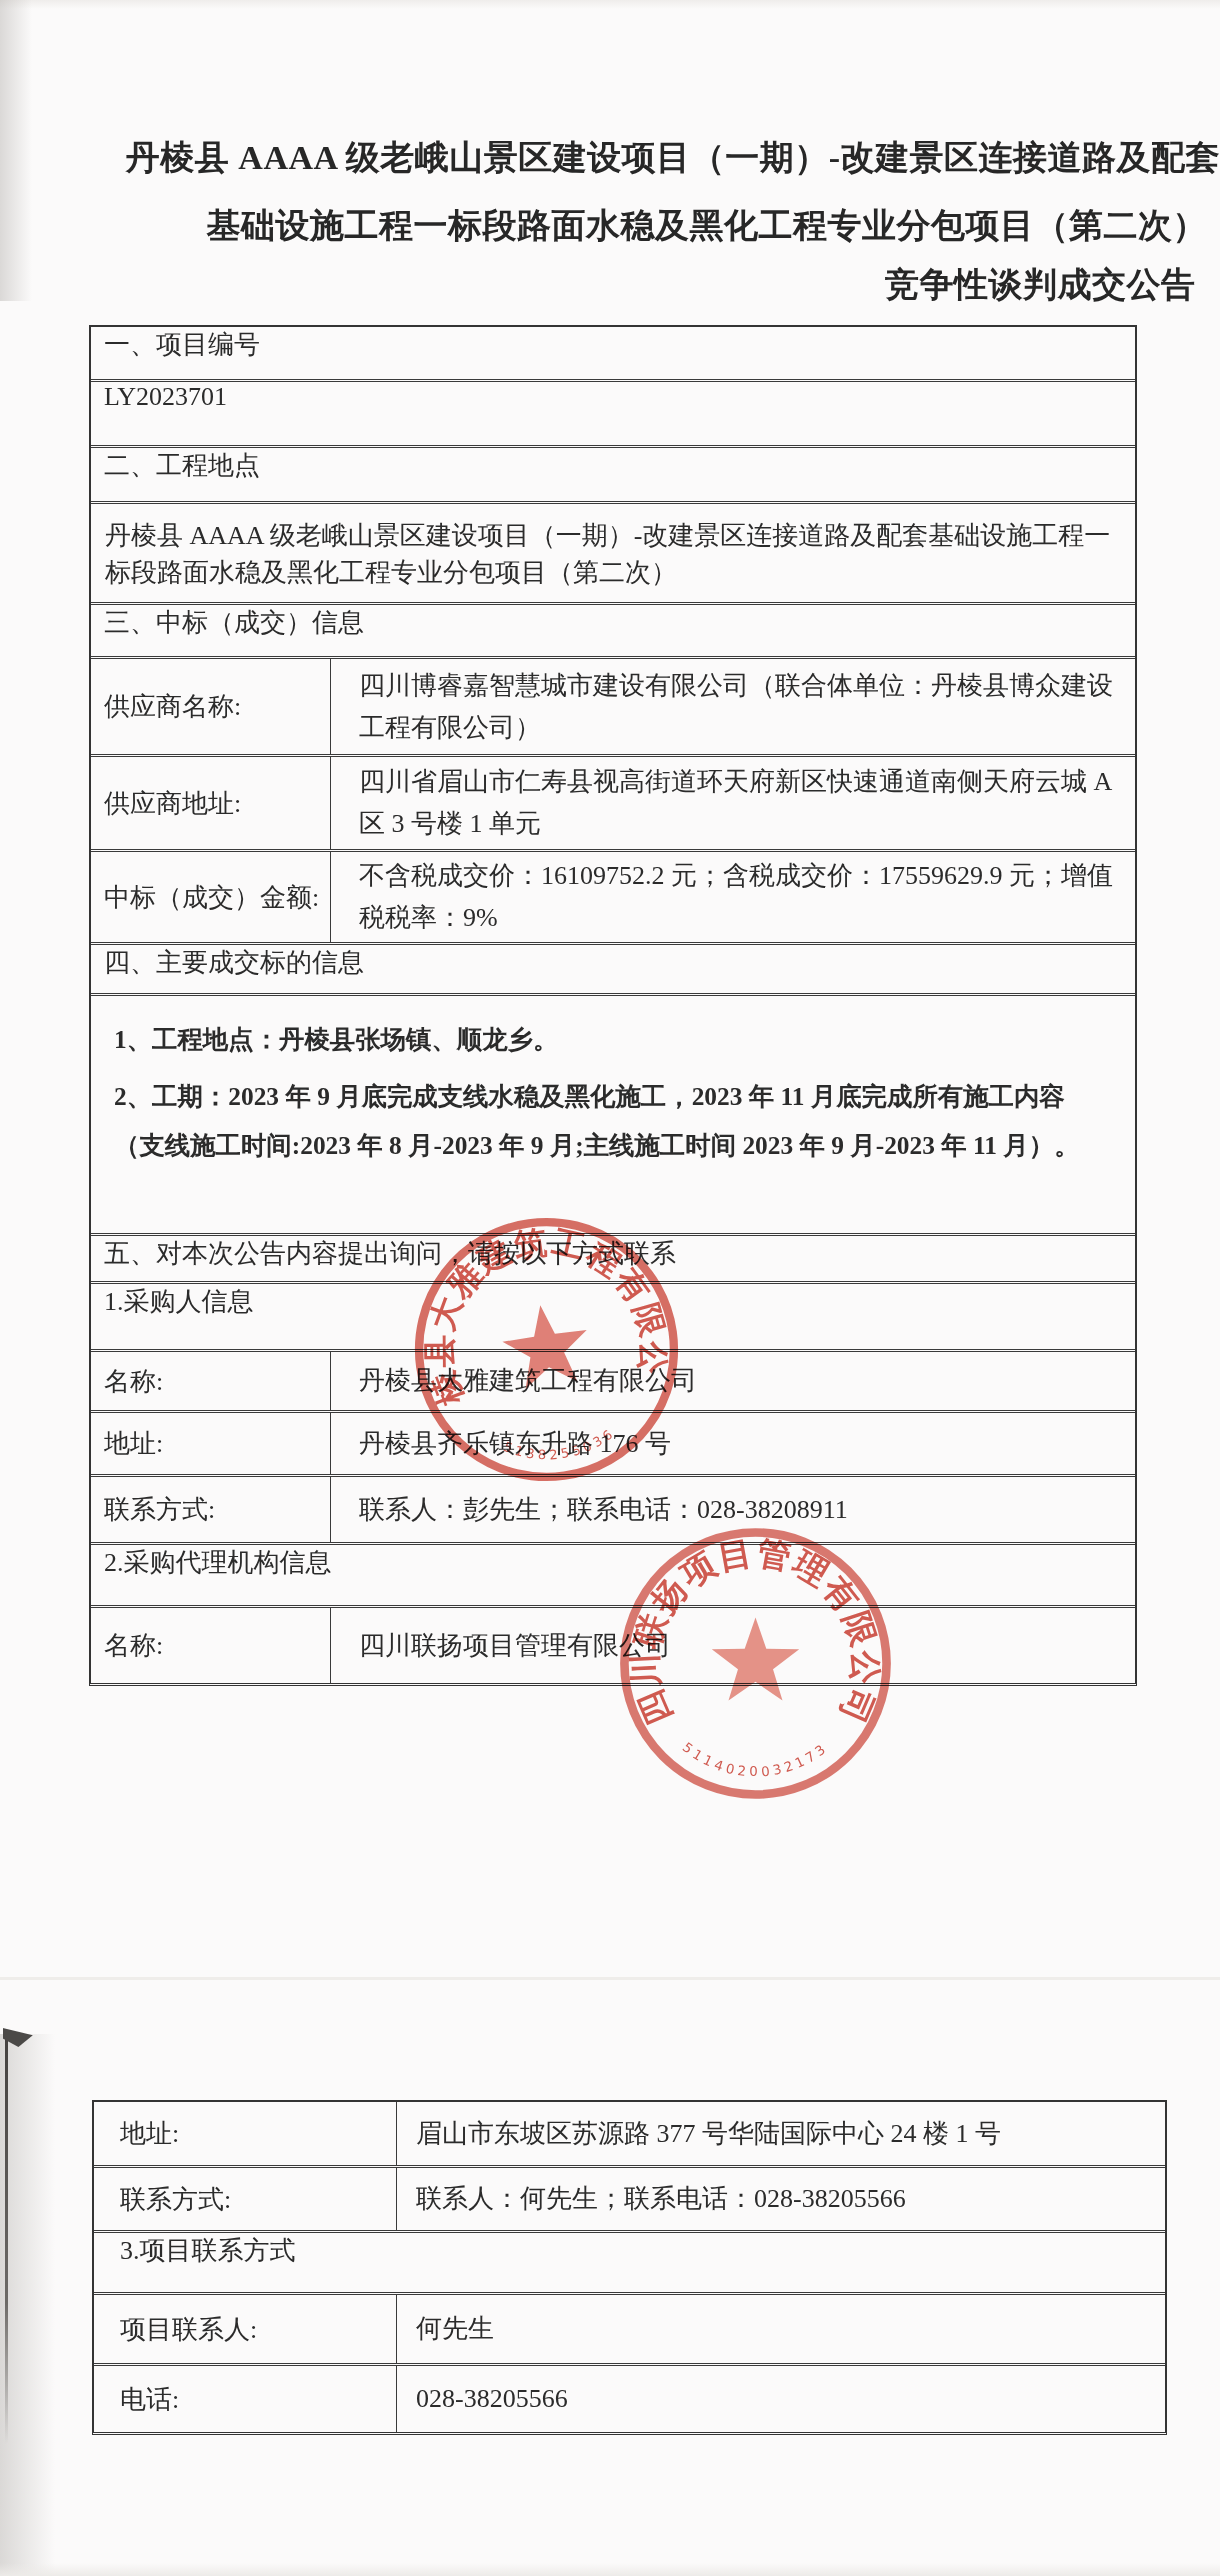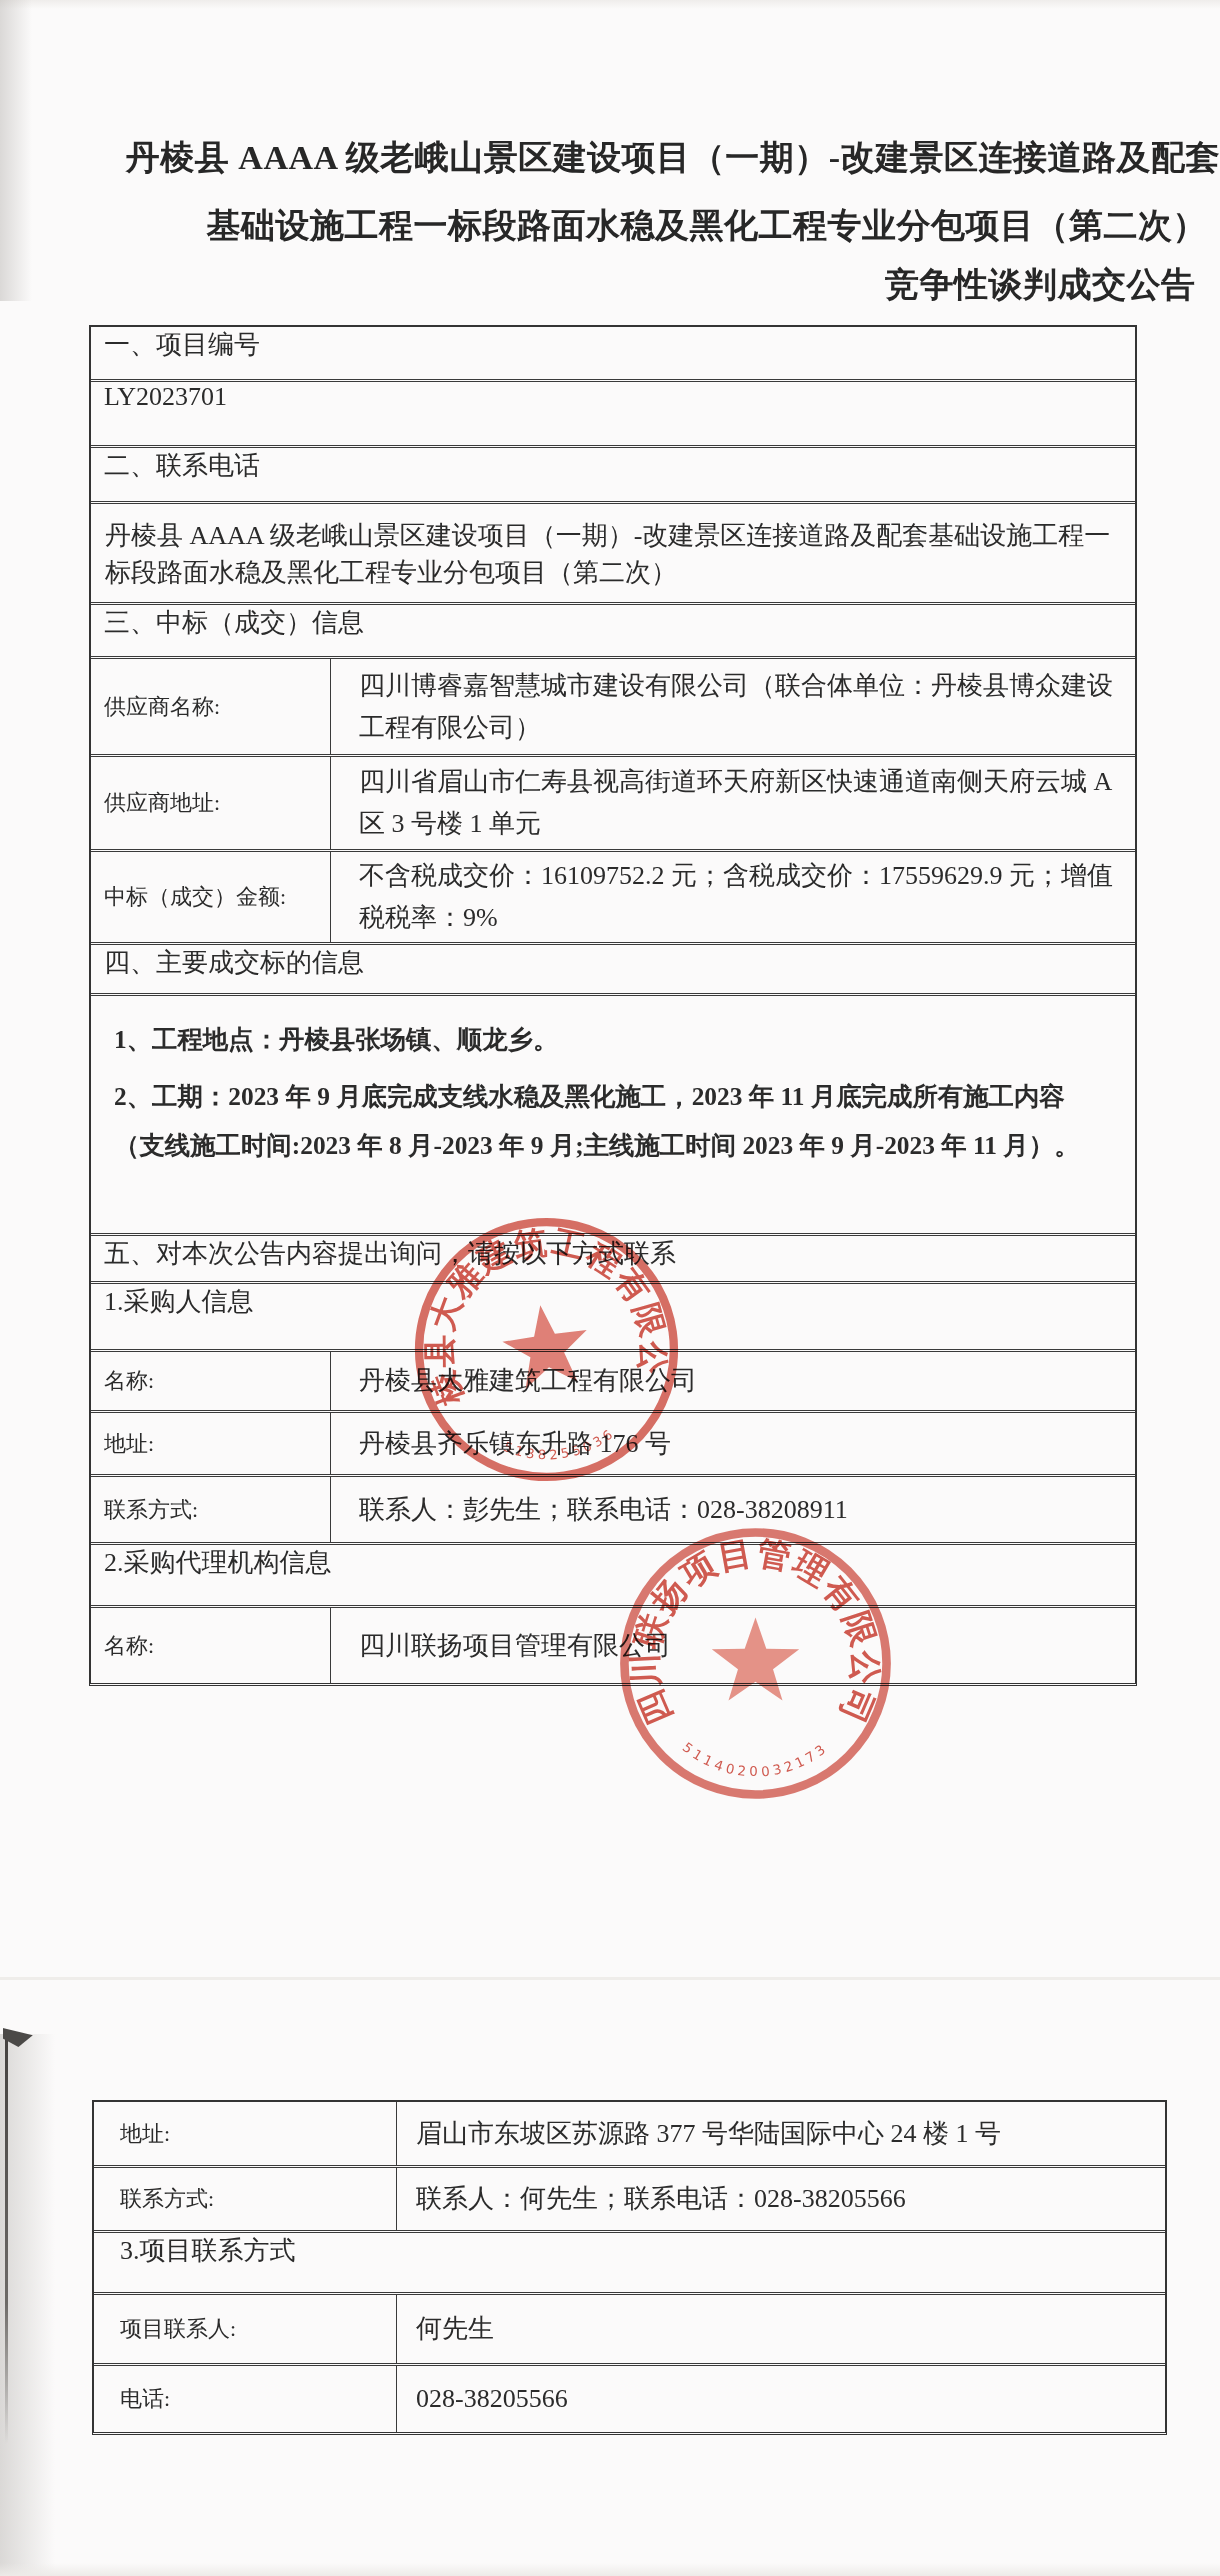--- a/index.html
+++ b/index.html
@@ -37,21 +37,21 @@
   .tbl2{left:92px;top:2100px;width:1075px;}
   .row{display:flex;box-sizing:border-box;border-bottom:3.8px double #3a3a3a;align-items:stretch;}
   .row:last-child{border-bottom:none;}
   .h51{height:48px}.h54{height:51px}.h57{height:54px}.h58{height:55px}.h60{height:56px}
   .h65{height:61px}.h66{height:62px}.h67{height:63px}.h68{height:64px}.h69{height:65px}
   .h70{height:66px}.h72{height:68px}.h75{height:71px}.h80{height:75px}
   .h99{height:93px}.h101{height:95px}.h104{height:98px}.h107{height:101px}.h255{height:240px}
   .full{padding-left:13px;font-size:26px;}
   .tbl2 .full{padding-left:26px;}
   .cell{box-sizing:border-box;display:flex;align-items:center;}
-  .label{width:240px;border-right:1.9px solid #3a3a3a;padding-left:13px;font-size:22px;flex:none;font-family:Liberation Serif, serif;}
+  .label{width:240px;border-right:1.9px solid #3a3a3a;padding-left:13px;font-size:26px;flex:none;font-family:Liberation Serif, serif;}
   .tbl2 .label{width:303px;padding-left:26px;}
   .value{flex:1;font-size:26px;line-height:42px;padding:3.8px 15px 3.8px 28px;}
   .tbl2 .value{padding-left:19px;}
   .namecell{display:block;font-size:26px;line-height:37px;padding:13px 15px 0 14px;}
   .itemscell{display:block;font-size:25.4px;line-height:49px;padding:11.3px 21px 0 15px;}
   .itemscell p{margin:8px;font-weight:bold;}
 
   
   .stamp{position:absolute;mix-blend-mode:multiply;opacity:.9;}
   .s1{left:407px;top:1210px;width:279px;height:279px;transform:rotate(-8deg);}
@@ -77,21 +77,21 @@
 <div class="title-line t3">竞争性谈判成交公告</div>
 
 <div class="tbl tbl1">
   <div class="row h58 full">
       <span>一、项目编号</span>
     </div>
   <div class="row h70 full">
       <span>LY2023701</span>
     </div>
   <div class="row h60 full">
-      <span>二、联系电话</span>
+      <span>二、工程地点</span>
     </div>
   <div class="row h107">
       <div class="namecell" style="flex:1">丹棱县 AAAA 级老峨山景区建设项目（一期）-改建景区连接道路及配套基础设施工程一标段路面水稳及黑化工程专业分包项目（第二次）</div>
     </div>
   <div class="row h57 full">
       <span>三、中标（成交）信息</span>
     </div>
   <div class="row h104">
     <div class="cell label">
         <span>供应商名称:</span>

